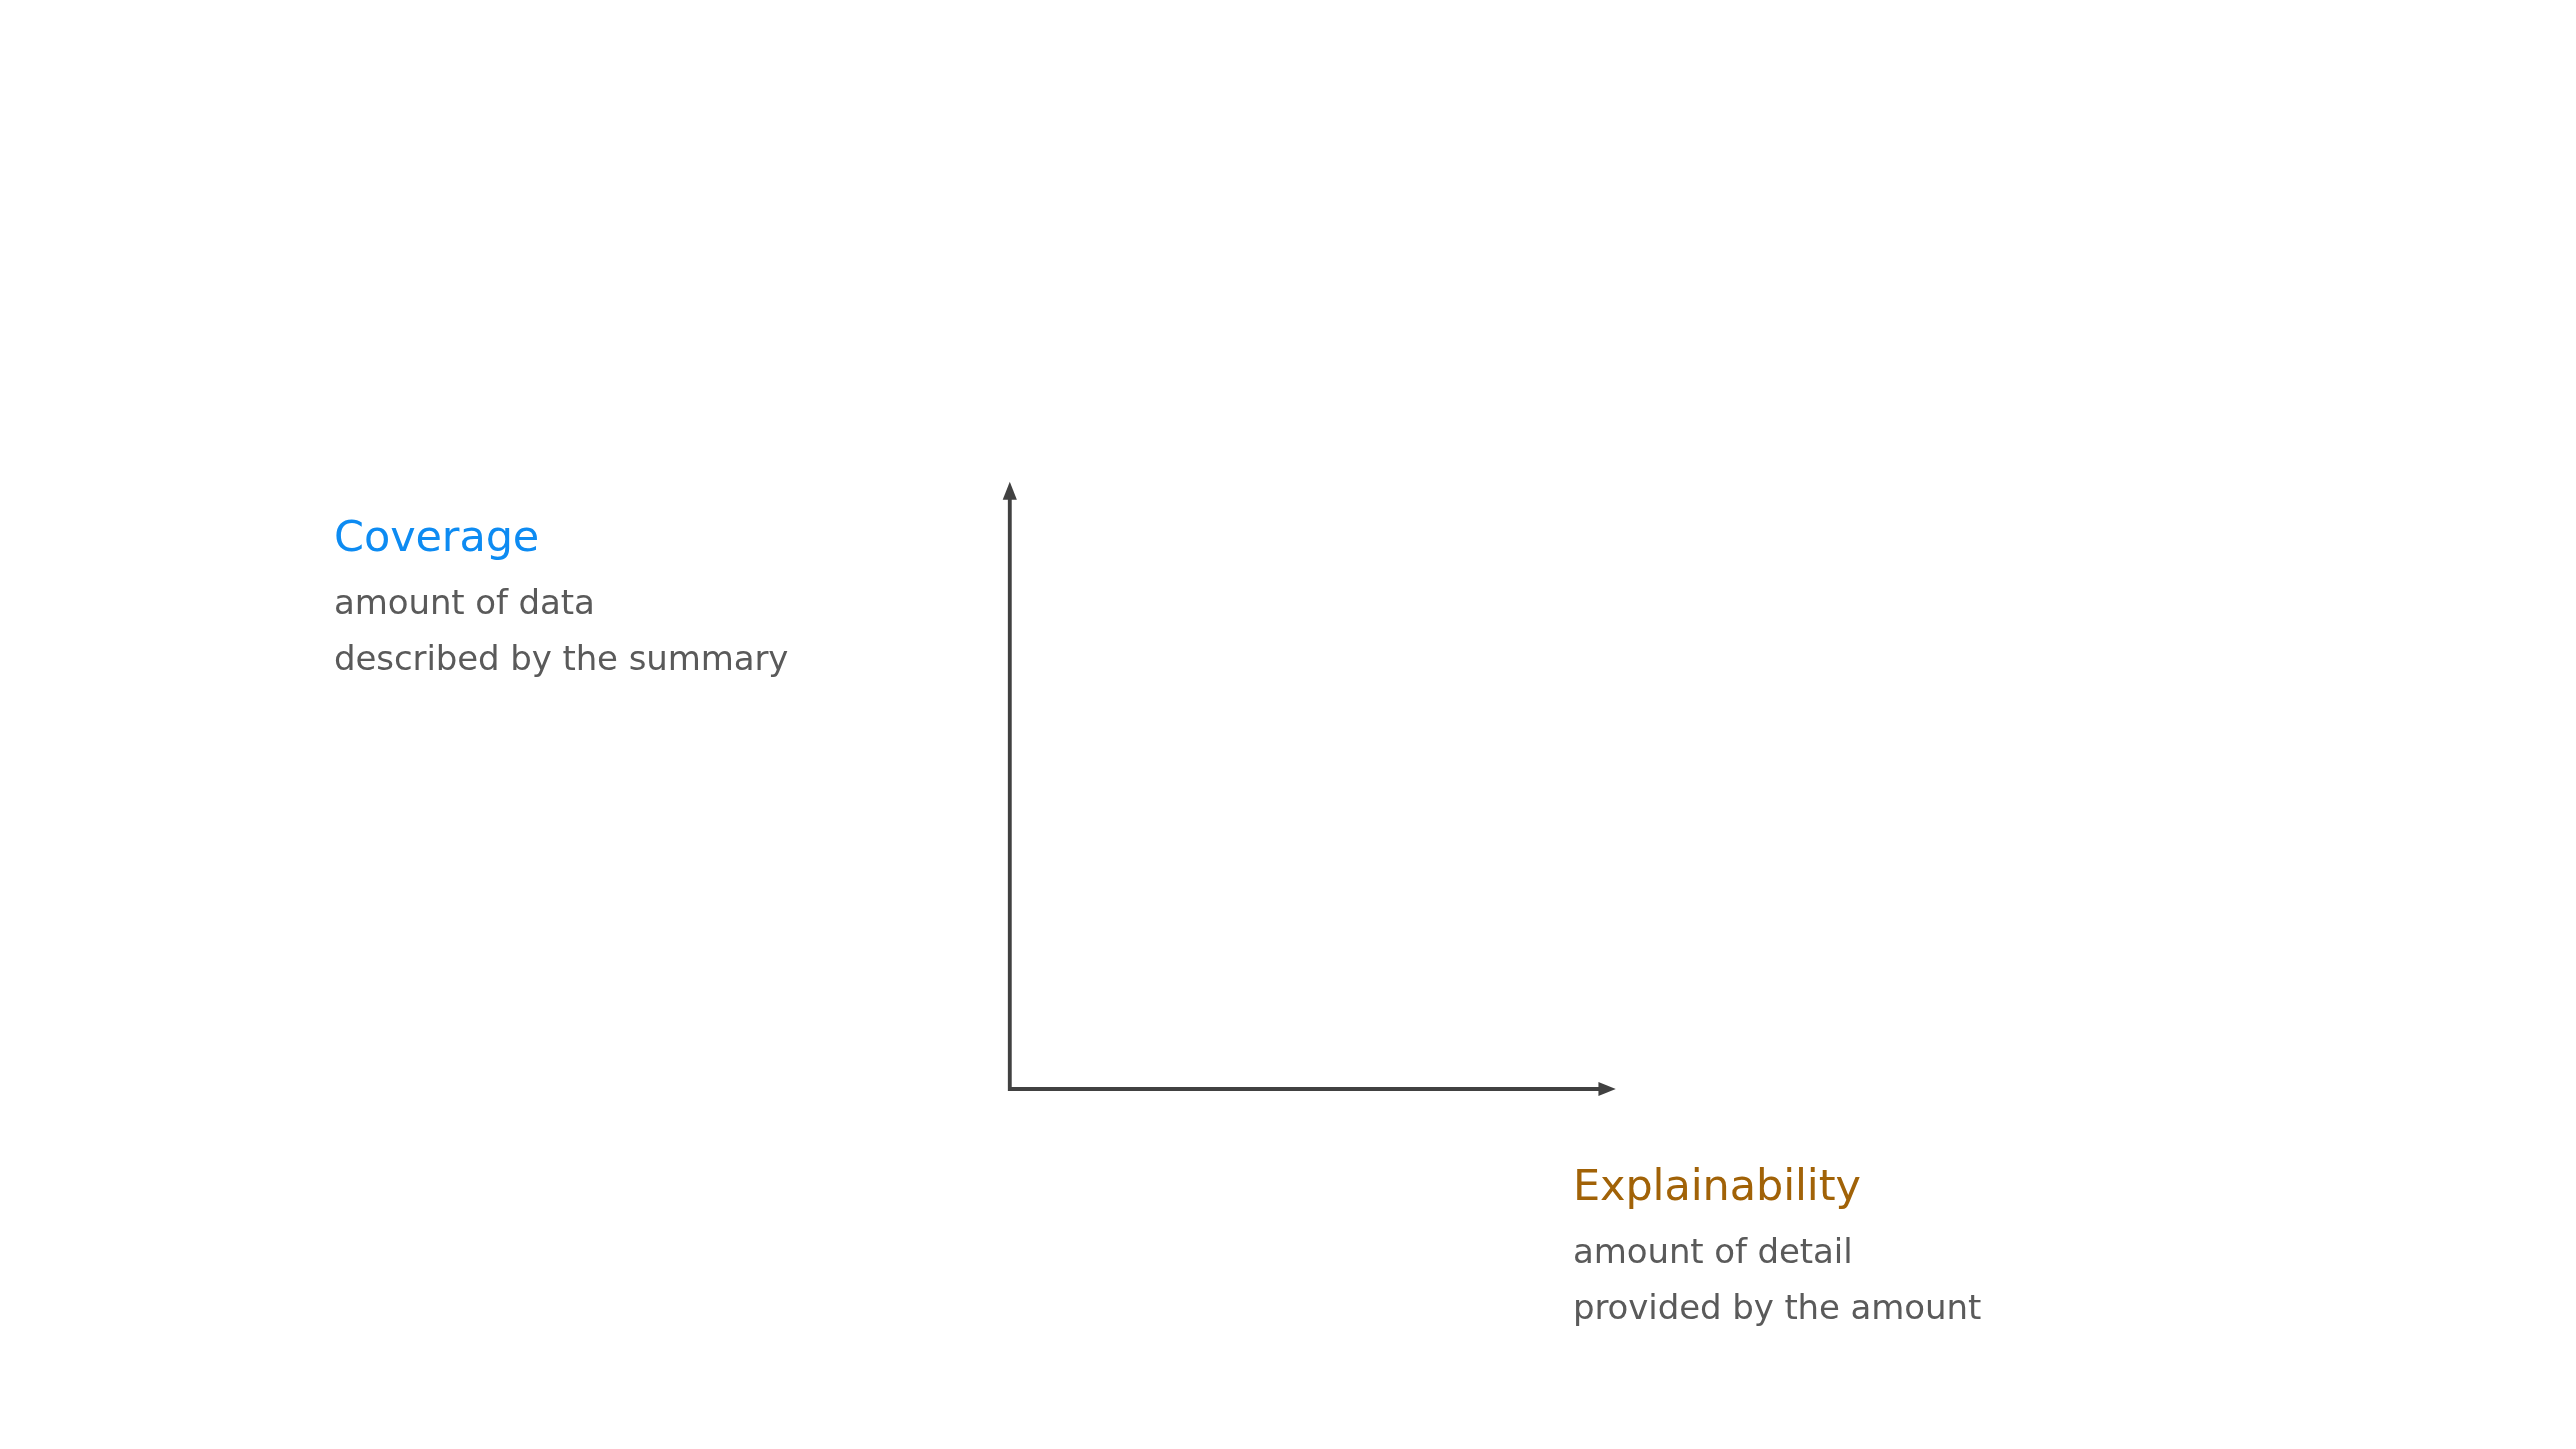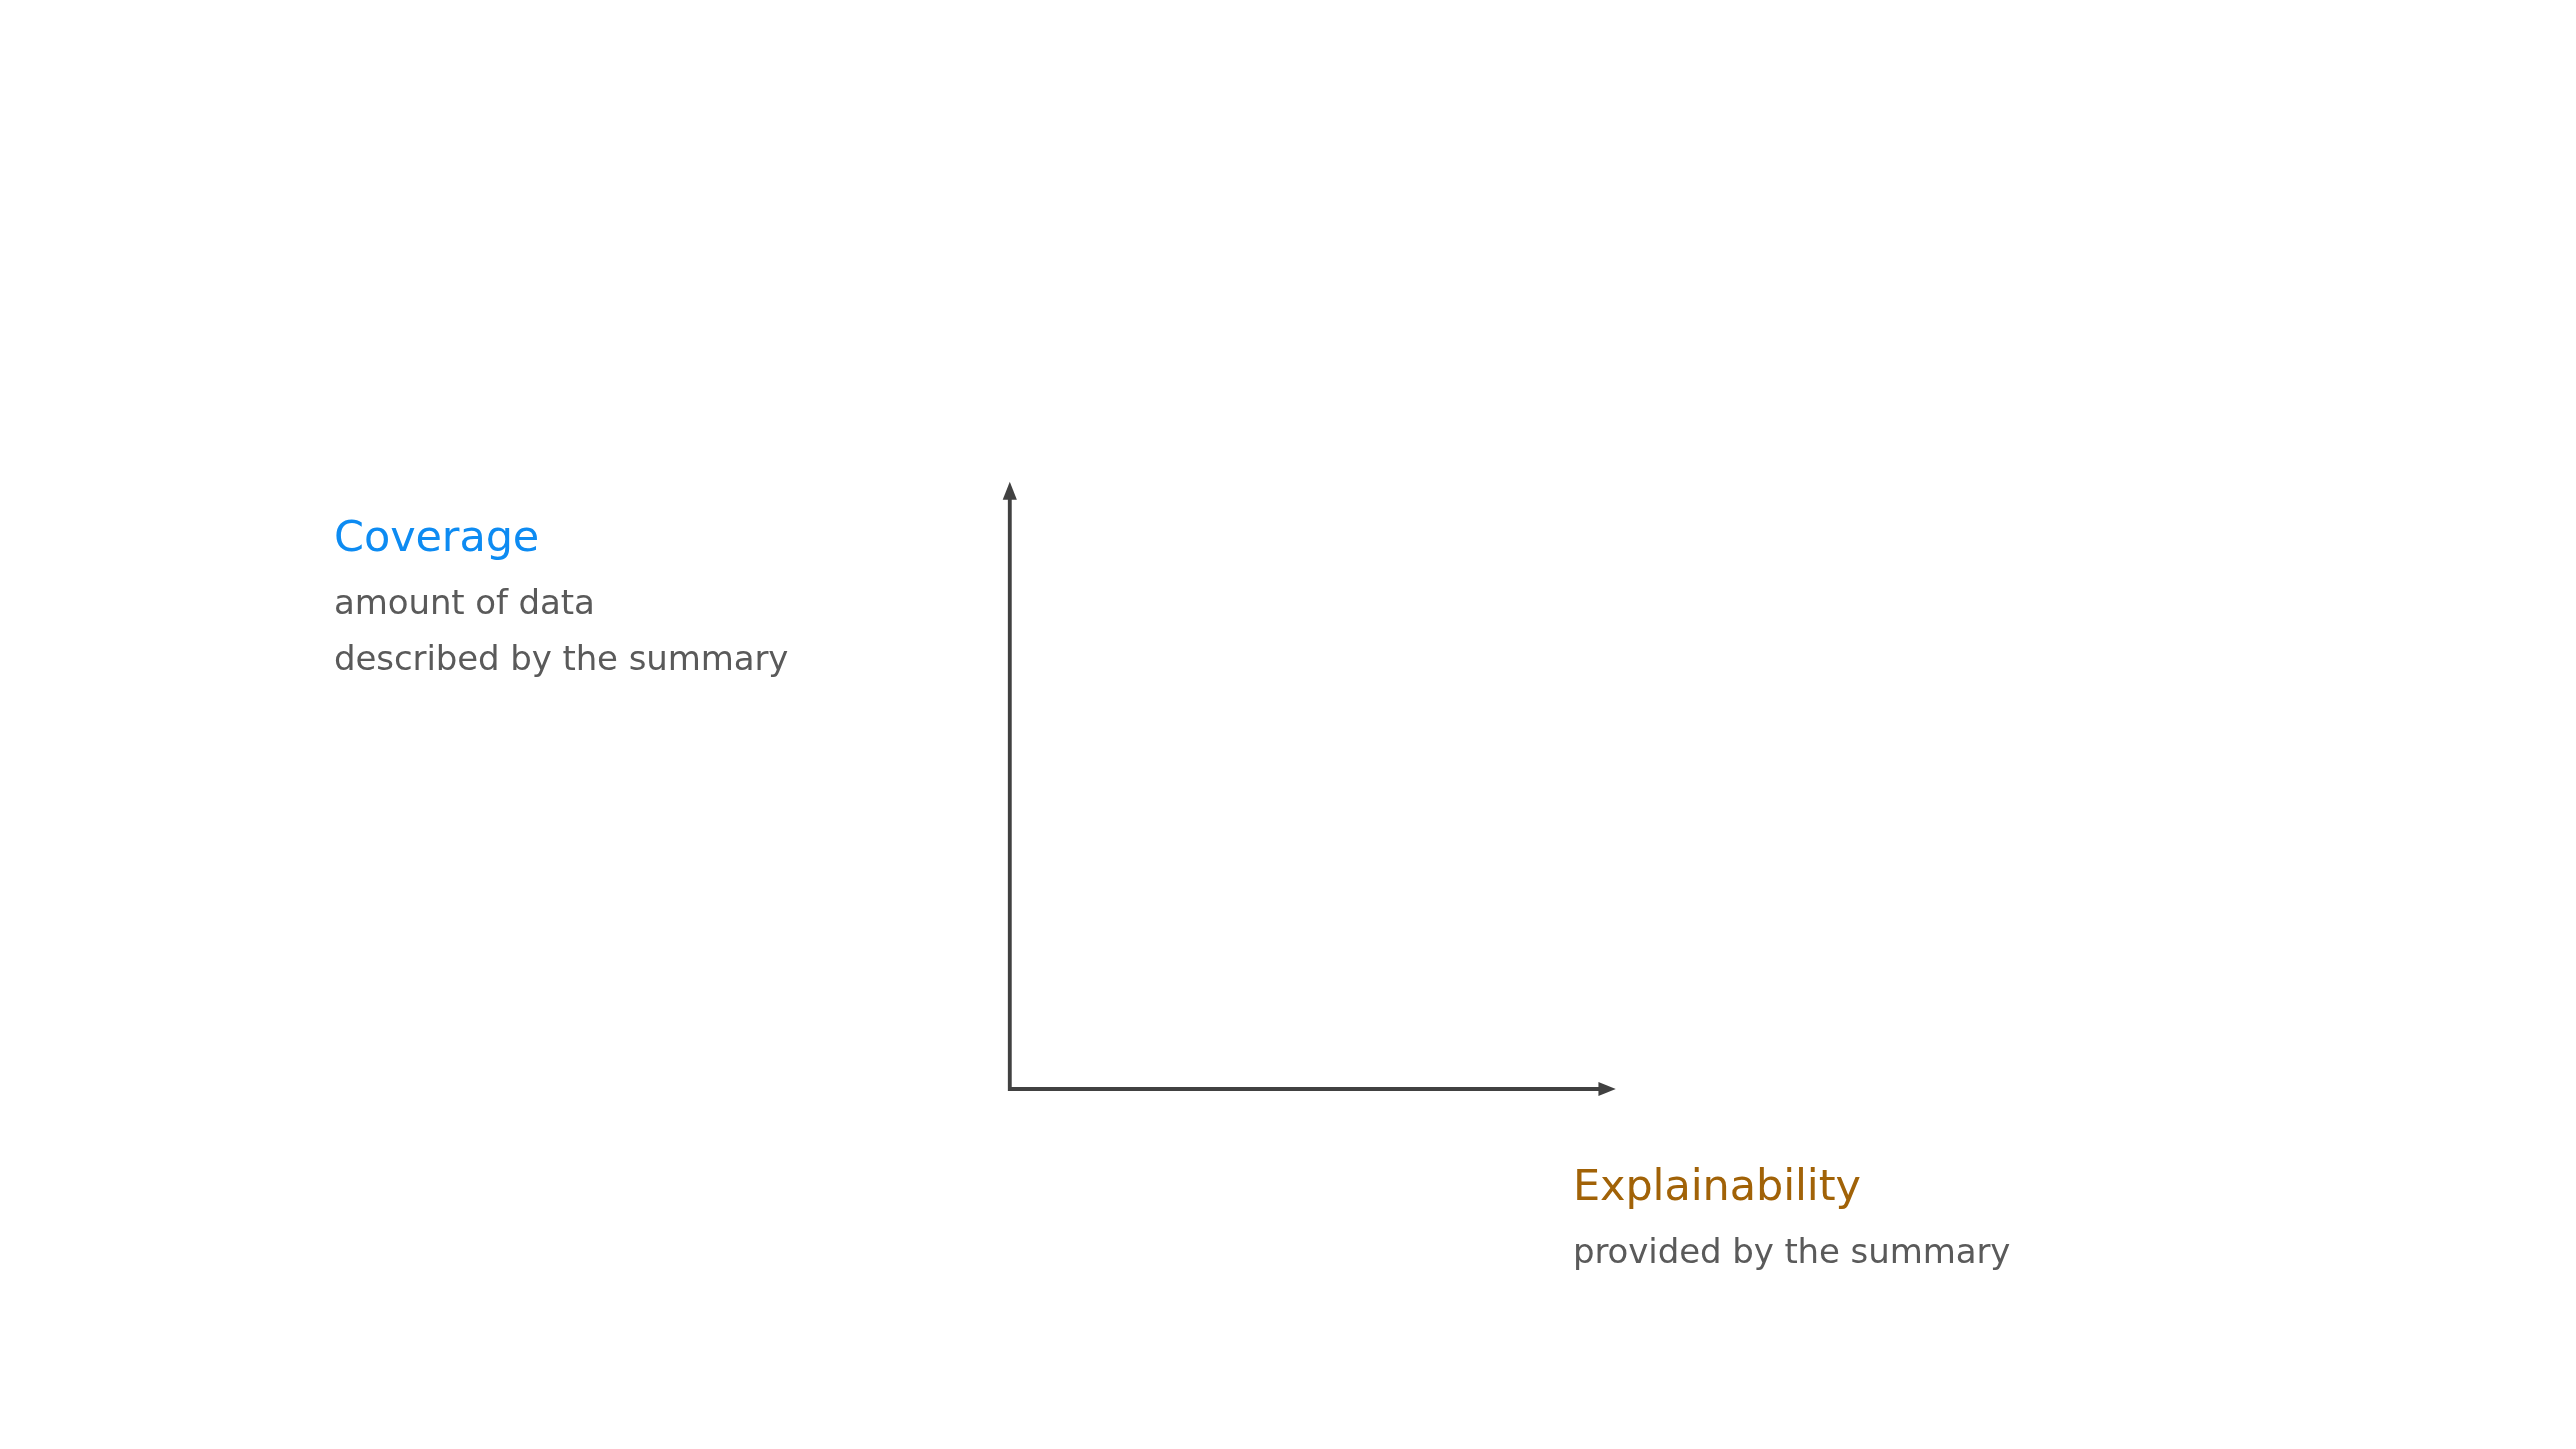--- a/index.html
+++ b/index.html
@@ -98,18 +98,19 @@
 
     <div class="axis-desc-line">amount of data</div>
 
     <div class="axis-desc-line">described by the summary</div>
   </div>
 
   <div class="label-block" id="explainability-block">
 
     <div class="axis-title explainability">Explainability</div>
 
+    <div class="axis-desc-line">amount of detail</div>
 
-    <div class="axis-desc-line">provided by the summary</div>
+    <div class="axis-desc-line">provided by the amount</div>
   </div>
 
 </div>
 
 
 </body></html>

